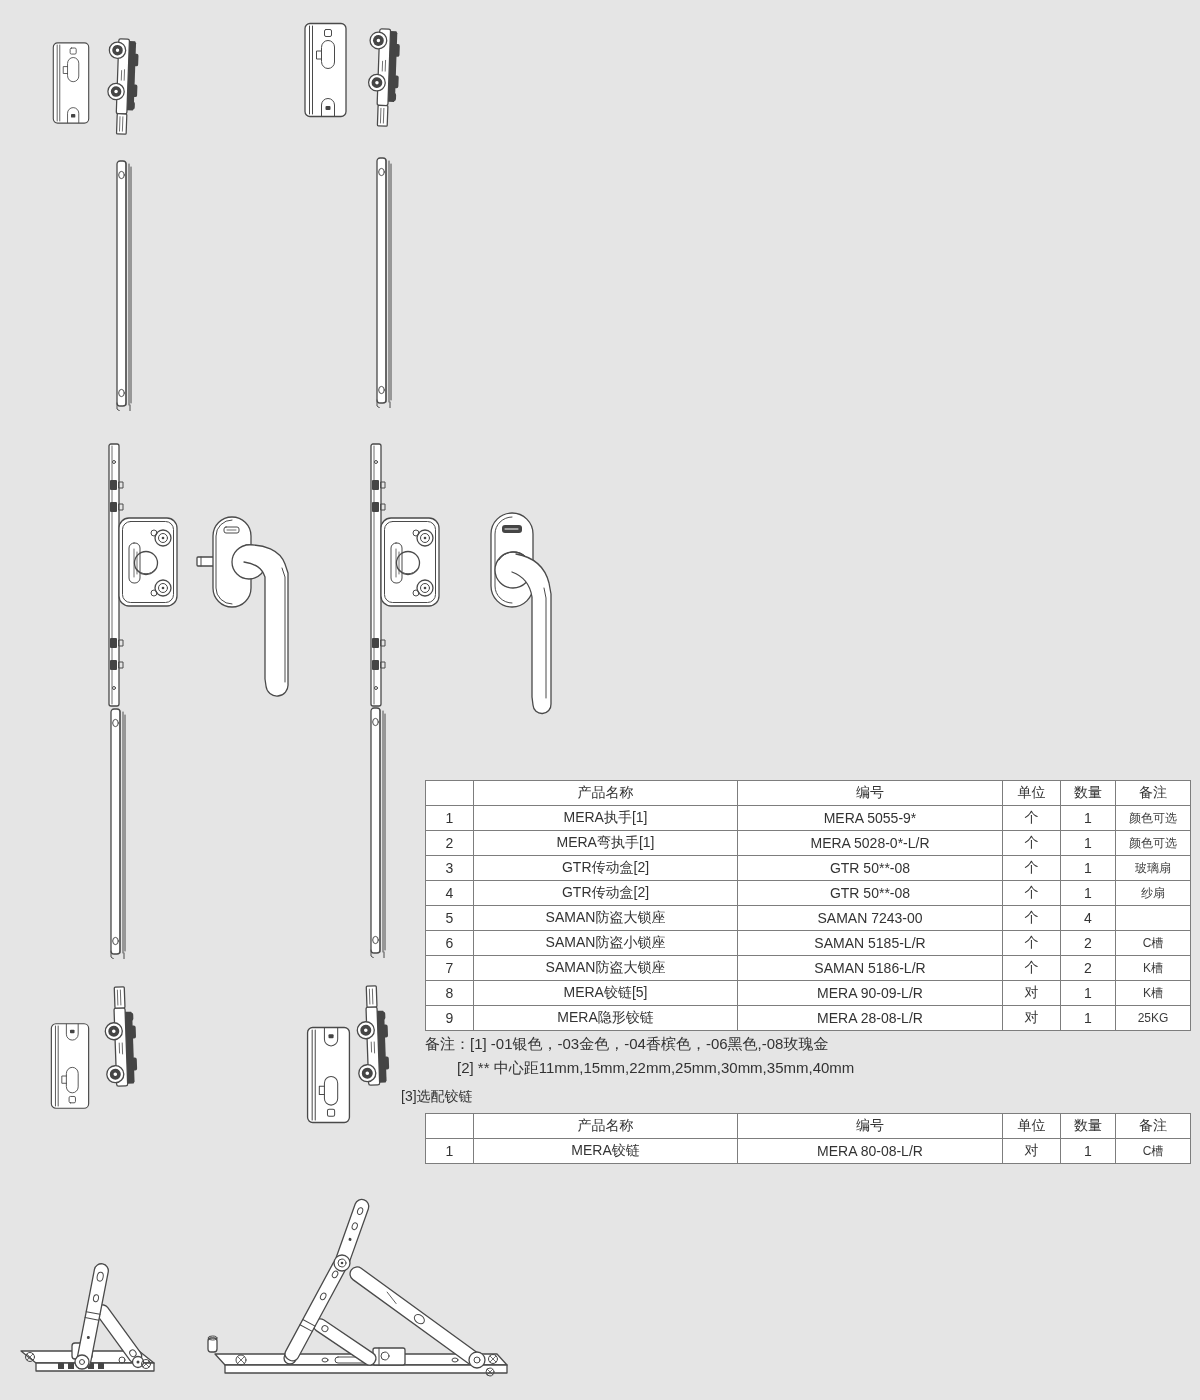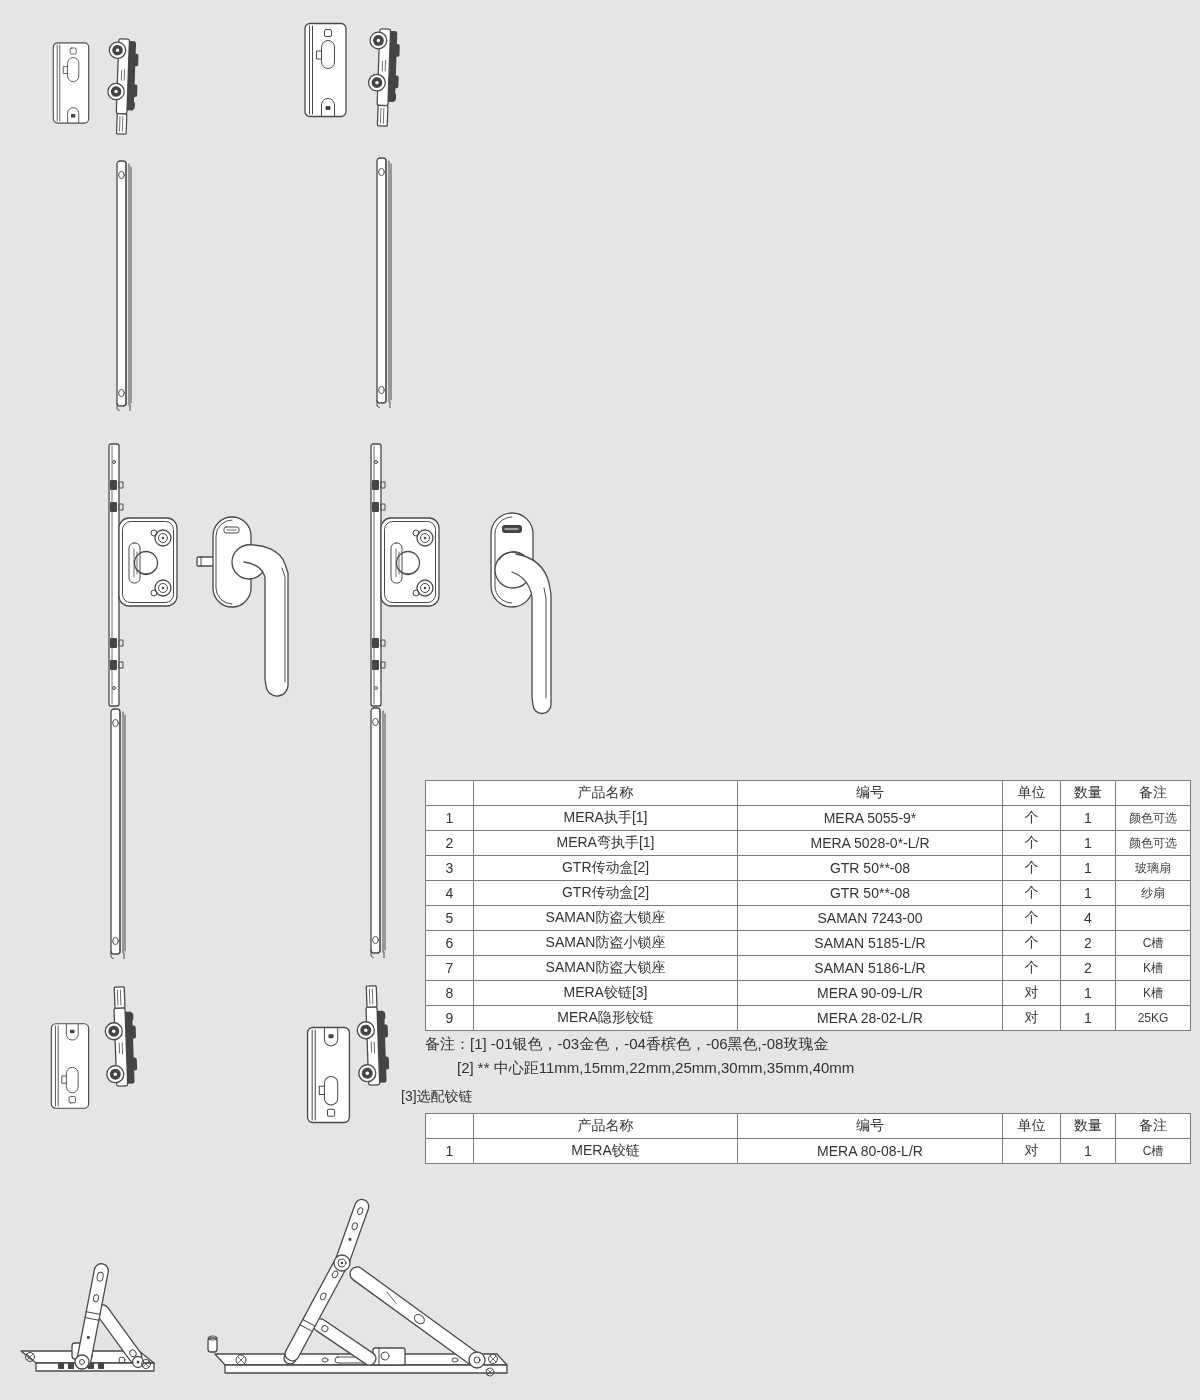--- a/index.html
+++ b/index.html
@@ -348,30 +348,30 @@
     <tr>
       <td>7</td>
       <td>SAMAN防盗大锁座</td>
       <td>SAMAN 5186-L/R</td>
       <td>个</td>
       <td>2</td>
       <td class="remark">K槽</td>
     </tr>
     <tr>
       <td>8</td>
-      <td>MERA铰链[3]</td>
+      <td>MERA铰链[5]</td>
       <td>MERA 90-09-L/R</td>
       <td>对</td>
       <td>1</td>
       <td class="remark">K槽</td>
     </tr>
     <tr>
       <td>9</td>
       <td>MERA隐形铰链</td>
-      <td>MERA 28-02-L/R</td>
+      <td>MERA 28-08-L/R</td>
       <td>对</td>
       <td>1</td>
       <td class="remark">25KG</td>
     </tr>
   </tbody>
     </table>
 
   <div class="note" style="left:425px; top:1035px">备注：[1] -01银色，-03金色，-04香槟色，-06黑色,-08玫瑰金</div>
   <div class="note" style="left:457px; top:1059px">[2] ** 中心距11mm,15mm,22mm,25mm,30mm,35mm,40mm</div>
   <div class="note" style="left:401px; top:1088px; font-size:14px">[3]选配铰链</div>

